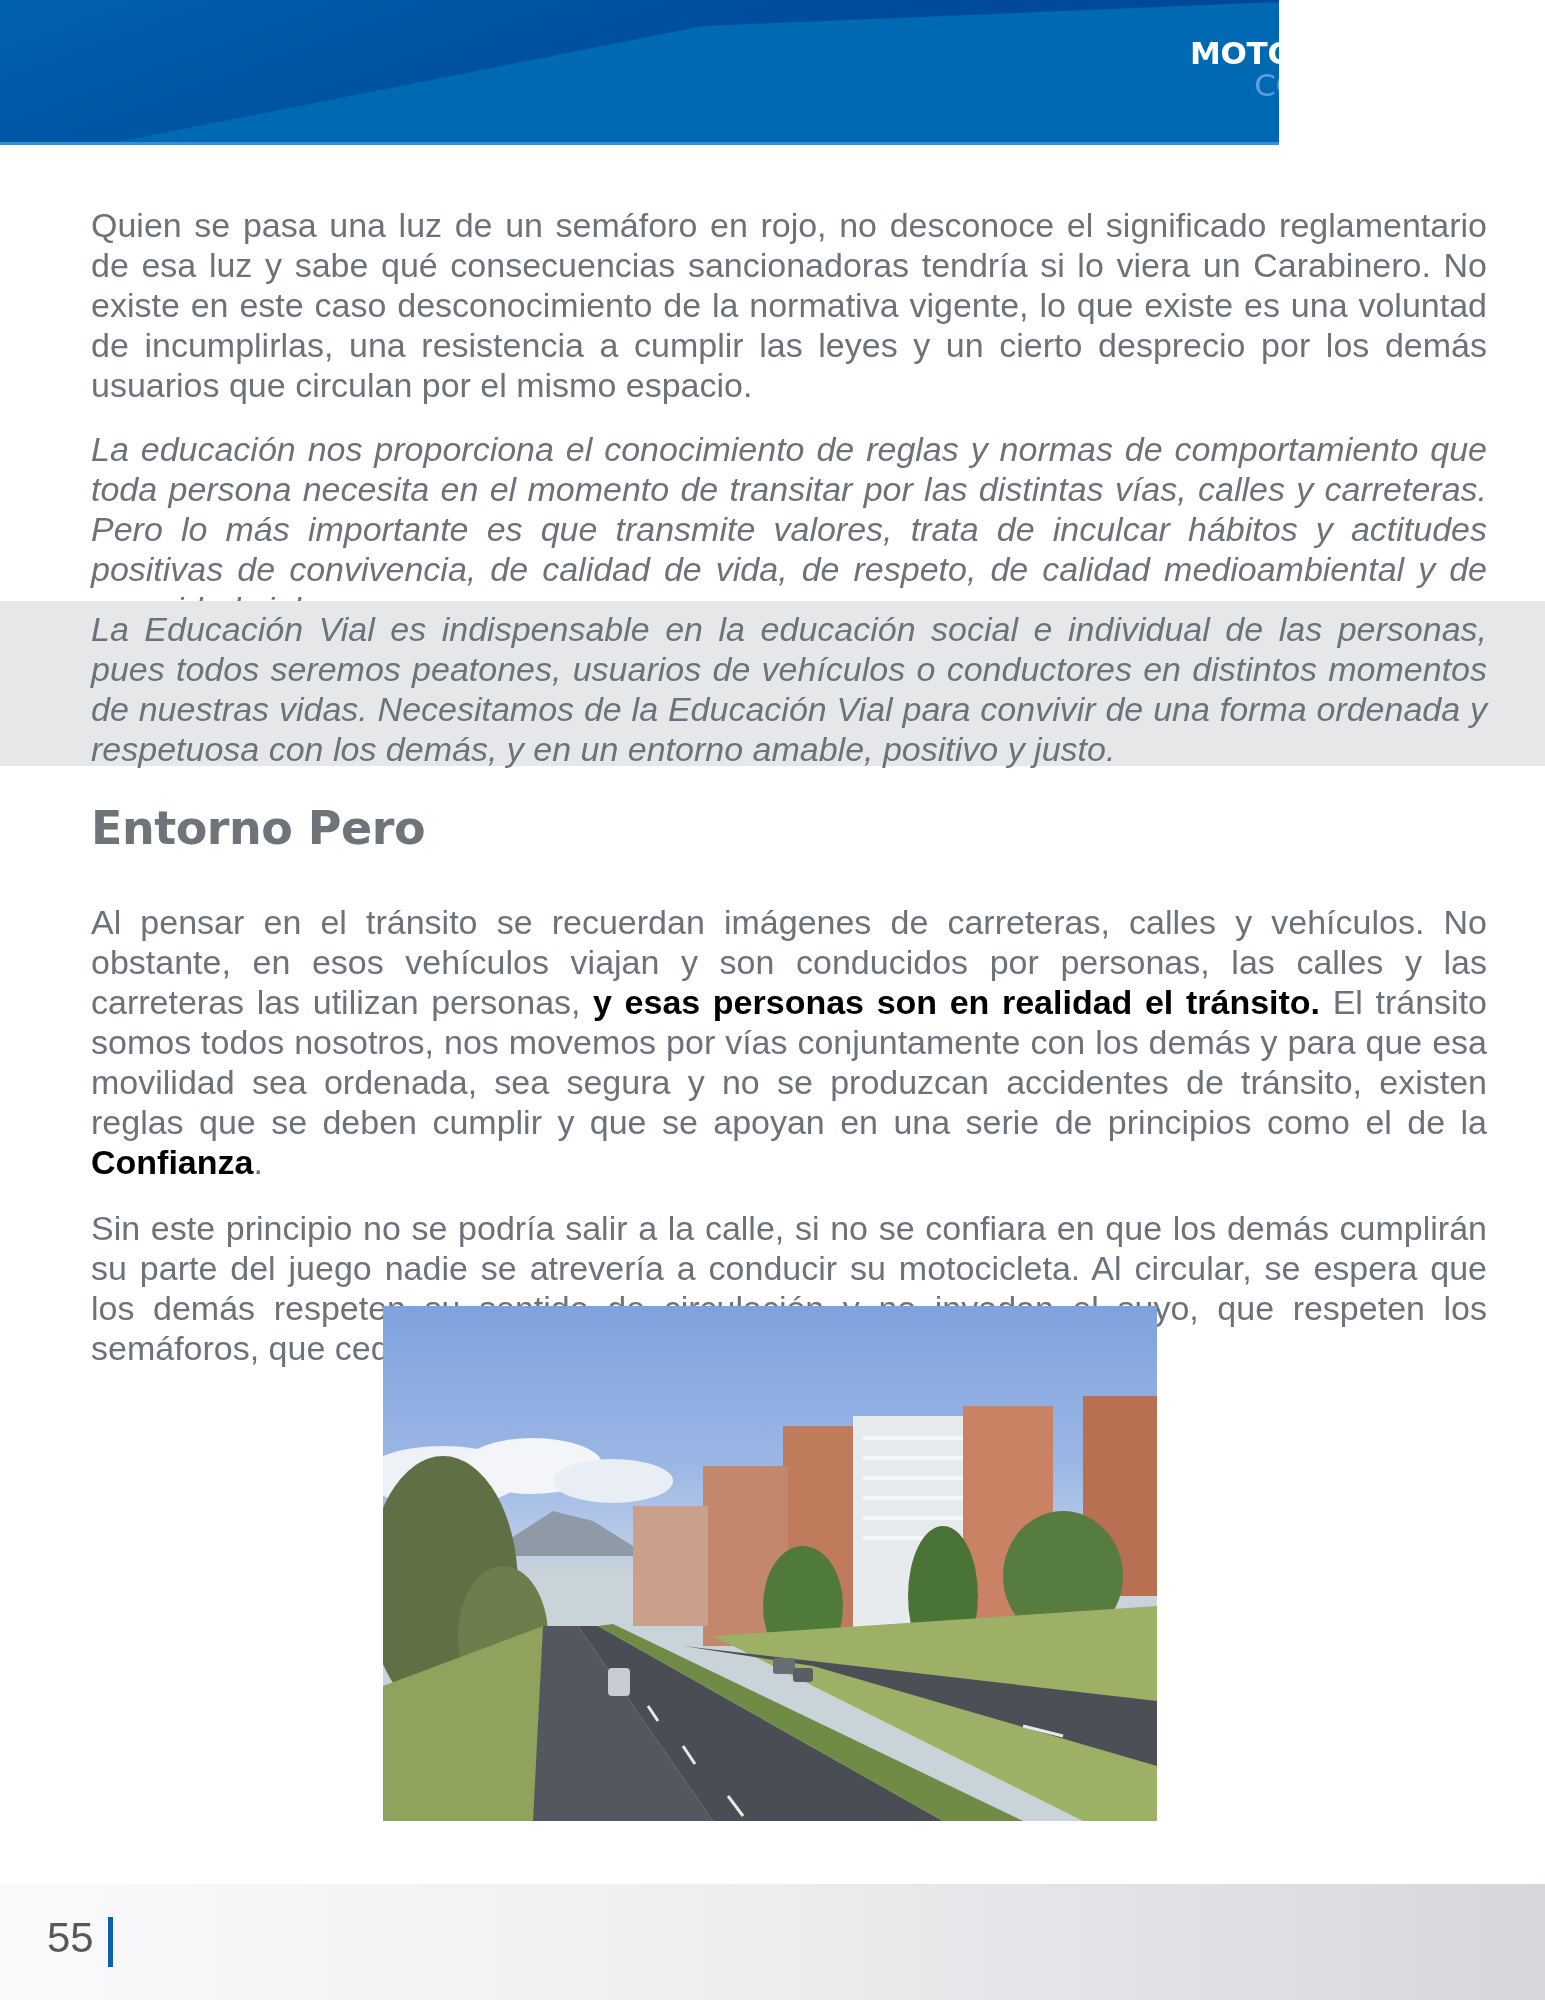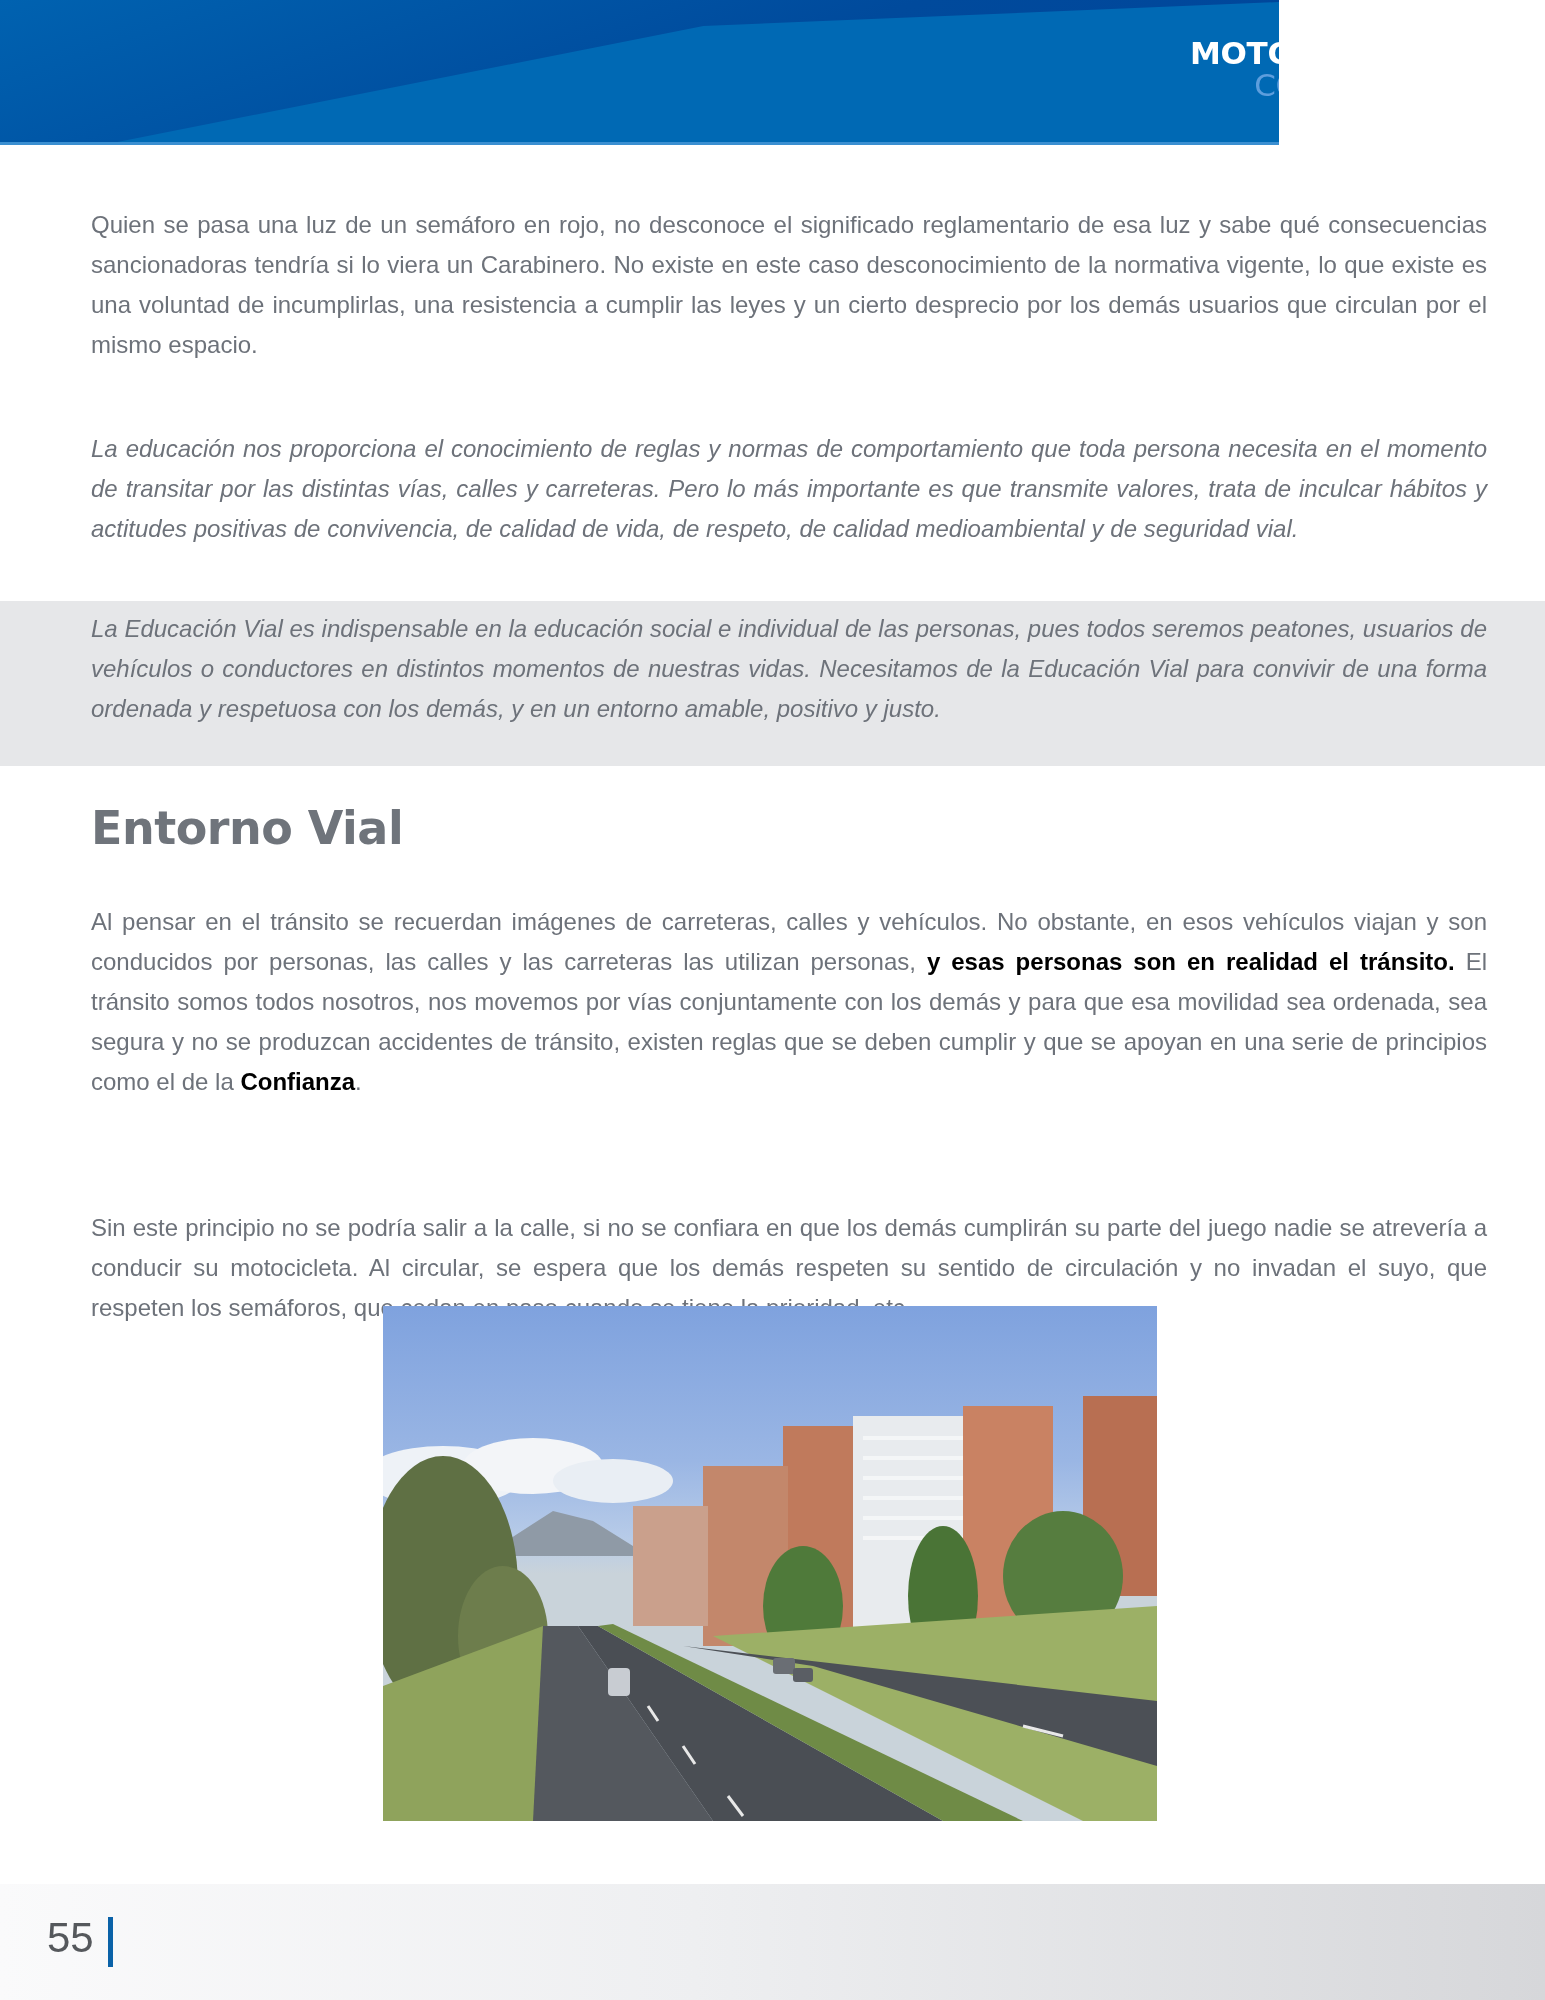--- a/index.html
+++ b/index.html
@@ -30,21 +30,21 @@
     color: #ffffff; letter-spacing: -0.3px; display: block;
   }
   .header .t2 {
     font-family: "DejaVu Sans", sans-serif; font-size: 31px; color: #5d9edd;
     letter-spacing: -0.3px; display: block; margin-top: 1px; text-align: right;
   }
 
   
   .para {
     position: absolute; left: 91px; width: 1396px;
-    font-family: "Liberation Sans", sans-serif; font-size: 24px; line-height: 40px;
+    font-family: "Liberation Sans", sans-serif; font-size: 34px; line-height: 40px;
     color: #6d727a; text-align: justify; margin: 0;
   }
   .para b { color: #000000; }
   #p1 { top: 205px; }
   #p2 { top: 429px; font-style: italic; }
   .grey-band {
     position: absolute; left: 0; top: 601px; width: 1545px; height: 165px; background: #e6e7e9;
   }
   #p3 { top: 609px; font-style: italic; }
   .heading {
@@ -90,21 +90,21 @@
     <span class="t2">CONVIVENCIA VIAL</span>
   </div>
 </div>
 
 <p id="p1" class="para">Quien se pasa una luz de un semáforo en rojo, no desconoce el significado reglamentario de esa luz y sabe qué consecuencias sancionadoras tendría si lo viera un Carabinero. No existe en este caso desconocimiento de la normativa vigente, lo que existe es una voluntad de incumplirlas, una resistencia a cumplir las leyes y un cierto desprecio por los demás usuarios que circulan por el mismo espacio.</p>
 <p id="p2" class="para">La educación nos proporciona el conocimiento de reglas y normas de comportamiento que toda persona necesita en el momento de transitar por las distintas vías, calles y carreteras. Pero lo más importante es que transmite valores, trata de inculcar hábitos y actitudes positivas de convivencia, de calidad de vida, de respeto, de calidad medioambiental y de seguridad vial.</p>
 
 <div class="grey-band"></div>
 <p id="p3" class="para">La Educación Vial es indispensable en la educación social e individual de las personas, pues todos seremos peatones, usuarios de vehículos o conductores en distintos momentos de nuestras vidas. Necesitamos de la Educación Vial para convivir de una forma ordenada y respetuosa con los demás, y en un entorno amable, positivo y justo.</p>
 
-<h2 class="heading">Entorno Vial</h2>
+<h2 class="heading">Entorno Pero</h2>
 
 <p id="p4" class="para"><span>Al pensar en el tránsito se recuerdan imágenes de carreteras, calles y vehículos. No obstante, en esos vehículos viajan y son conducidos por personas, las calles y las carreteras las utilizan personas, </span><b>y esas personas son en realidad el tránsito.</b><span> El tránsito somos todos nosotros, nos movemos por vías conjuntamente con los demás y para que esa movilidad sea ordenada, sea segura y no se produzcan accidentes de tránsito, existen reglas que se deben cumplir y que se apoyan en una serie de principios como el de la </span><b>Confianza</b><span>.</span></p>
 
 <p id="p5" class="para">Sin este principio no se podría salir a la calle, si no se confiara en que los demás cumplirán su parte del juego nadie se atrevería a conducir su motocicleta. Al circular, se espera que los demás respeten su sentido de circulación y no invadan el suyo, que respeten los semáforos, que cedan en paso cuando se tiene la prioridad, etc.</p>
 
 <div class="photo" title="Avenida urbana con varios carriles, árboles y edificios residenciales altos bajo cielo azul">
   <svg width="774" height="515" viewBox="0 0 774 515">
 
     <ellipse cx="60" cy="170" rx="80" ry="30" fill="#eef2f7"></ellipse>
     <ellipse cx="150" cy="160" rx="70" ry="28" fill="#f3f5f8"></ellipse>

